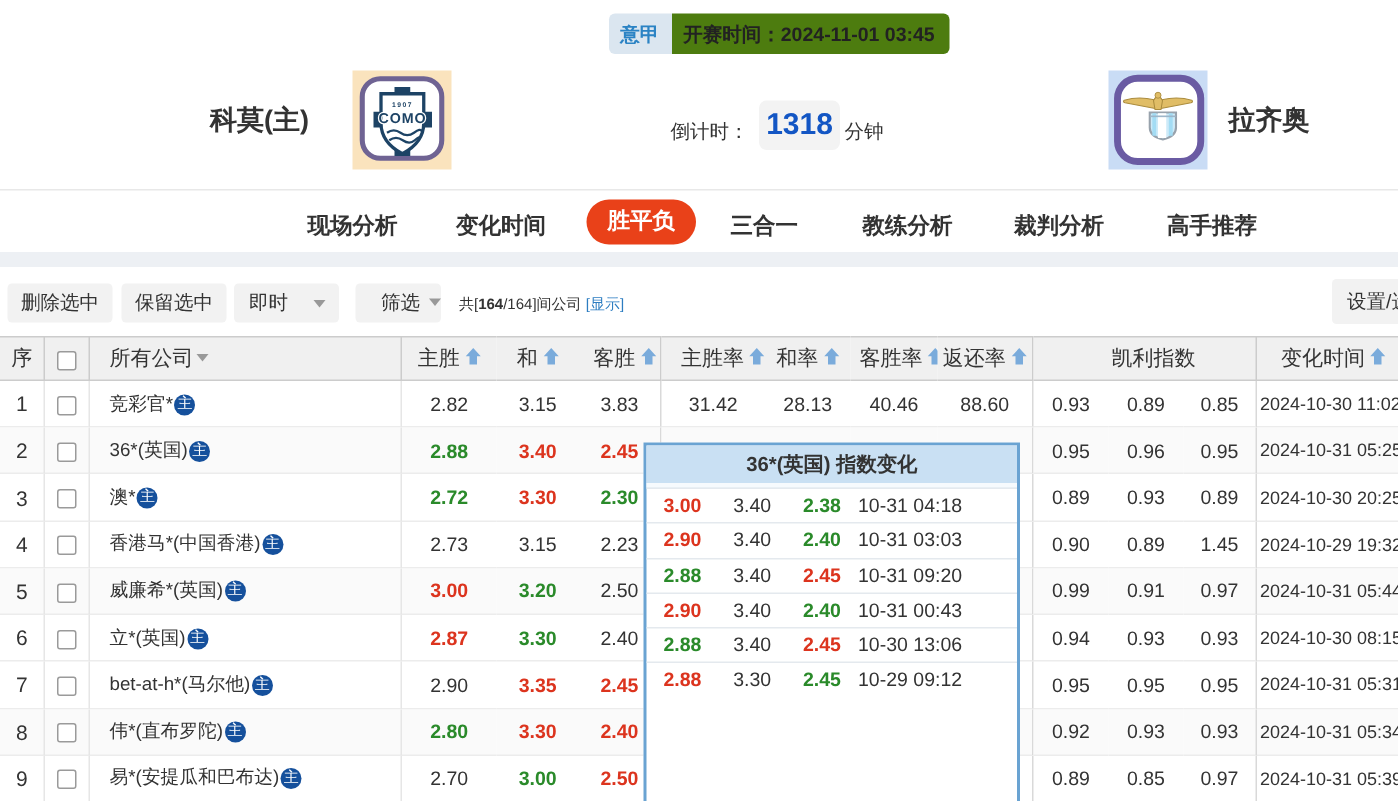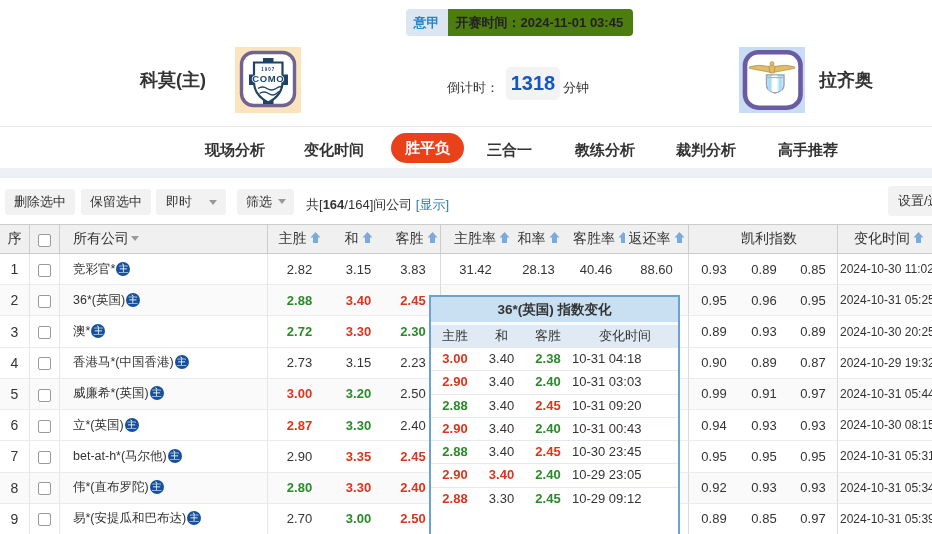--- a/index.html
+++ b/index.html
@@ -24,21 +24,21 @@
 .hr1 { left:0; top:126px; width:932px; height:1px; background:#e8e8e8; }
 
 
 .tab { top:141px; font-size:15px; font-weight:bold; color:#333; }
 .pill { left:391px; top:133px; width:73px; height:30px; background:#e94119; border-radius:15px; color:#fff; font-size:15px; font-weight:bold; text-align:center; line-height:30px; }
 
 .band { left:0; top:168px; width:932px; height:10px; background:#edf0f4; }
 
 
 .btn { top:189px; height:26px; background:#f2f2f2; border-radius:3px; font-size:13px; color:#333; text-align:center; line-height:26px; }
-.coinfo { left:306px; top:196px; font-size:13px; color:#333; }
+.coinfo { left:306px; top:196px; font-size:10px; color:#333; }
 .coinfo b { color:#333; }
 .show { color:#2d7dc1; }
 
 
 table { border-collapse:separate; border-spacing:0; table-layout:fixed; position:absolute; left:0; top:224px; width:968px; font-family:"Liberation Sans", sans-serif; }
 th { white-space:nowrap; overflow:hidden; height:30px; background:#f0f0f0; font-size:14px; font-weight:normal; color:#333; border-top:1px solid #ccc; border-bottom:1px solid #ccc; text-align:center; }
 td { height:31.22px; border-bottom:1px solid #ececec; font-size:13px; color:#333; text-align:center; }
 tr.g td { background:#fafafa; }
 .bR { border-right:1px solid #e6e6e6; }
 th.bR { border-right:1px solid #ccc; }
@@ -114,21 +114,21 @@
   <div class="abs tab" style="left:487px;">三合一</div>
   <div class="abs tab" style="left:575px;">教练分析</div>
   <div class="abs tab" style="left:676px;">裁判分析</div>
   <div class="abs tab" style="left:778px;">高手推荐</div>
 
   <div class="abs band"></div>
 
   <div class="abs btn" style="left:5px; width:70px;">删除选中</div>
   <div class="abs btn" style="left:81px; width:70px;">保留选中</div>
   <div class="abs btn" style="left:156px; width:70px; text-align:left; padding-left:10px; position:absolute;">即时<span class="dn" style="position:absolute; right:9px; top:11px; margin-left:0;"></span></div>
-  <div class="abs btn" style="left:237px; width:57px; text-align:left; padding-left:9px;">筛选<span class="dn"></span></div>
+  <div class="abs btn" style="left:237px; width:57px; text-align:right; padding-left:9px;">筛选<span class="dn"></span></div>
   <div class="abs coinfo">共[<b>164</b>/164]间公司 <span class="show">[显示]</span></div>
   <div class="abs btn" style="left:888px; top:186px; width:80px; height:30px; line-height:30px; text-align:left; padding-left:10px;">设置/选择</div>
 
   <table>
     <colgroup>
       <col style="width:30px">
         <col style="width:30px">
         <col style="width:208px">
       <col style="width:63px">
         <col style="width:55px">
@@ -227,21 +227,21 @@
       <td class="bR co">香港马*(中国香港)<span class="badge">主</span></td>
       <td>2.73</td>
           <td>3.15</td>
           <td class="bD">2.23</td>
       <td></td>
           <td></td>
           <td></td>
           <td class="bD"></td>
       <td class="kel">0.90</td>
           <td class="kel">0.89</td>
-          <td class="kel bD">0.87</td>
+          <td class="kel bD">1.45</td>
       <td class="time">2024-10-29 19:32</td>
     </tr>
     <tr class="g">
       <td class="bR seq">5</td>
           <td class="bR"><span class="cb"></span></td>
       <td class="bR co">威廉希*(英国)<span class="badge">主</span></td>
       <td class="red">3.00</td>
           <td class="grn">3.20</td>
           <td class="bD">2.50</td>
       <td></td>
@@ -315,22 +315,20 @@
       <td class="kel">0.89</td>
           <td class="kel">0.85</td>
           <td class="kel bD">0.97</td>
       <td class="time">2024-10-31 05:39</td>
     </tr>
   </tbody>
     </table>
 
   <div id="pop">
     <div class="ptitle">36*(英国) 指数变化</div>
-    <div class="phead"><span class="pc1">主胜</span><span class="pc2">和</span><span class="pc3">客胜</span><span class="pc4" style="padding-left:27px;">变化时间</span></div>
     <div class="prow"><span class="pc1 red">3.00</span><span class="pc2">3.40</span><span class="pc3 grn">2.38</span><span class="pc4">10-31 04:18</span></div>
     <div class="prow"><span class="pc1 red">2.90</span><span class="pc2">3.40</span><span class="pc3 grn">2.40</span><span class="pc4">10-31 03:03</span></div>
     <div class="prow"><span class="pc1 grn">2.88</span><span class="pc2">3.40</span><span class="pc3 red">2.45</span><span class="pc4">10-31 09:20</span></div>
     <div class="prow"><span class="pc1 red">2.90</span><span class="pc2">3.40</span><span class="pc3 grn">2.40</span><span class="pc4">10-31 00:43</span></div>
-    <div class="prow"><span class="pc1 grn">2.88</span><span class="pc2">3.40</span><span class="pc3 red">2.45</span><span class="pc4">10-30 23:45</span></div>
-    <div class="prow"><span class="pc1 red">2.90</span><span class="pc2 red">3.40</span><span class="pc3 grn">2.40</span><span class="pc4">10-29 23:05</span></div>
+    <div class="prow"><span class="pc1 grn">2.88</span><span class="pc2">3.40</span><span class="pc3 red">2.45</span><span class="pc4">10-30 13:06</span></div>
     <div class="prow"><span class="pc1 red">2.88</span><span class="pc2">3.30</span><span class="pc3 grn">2.45</span><span class="pc4">10-29 09:12</span></div>
   </div>
 </div>
 
 </body></html>

